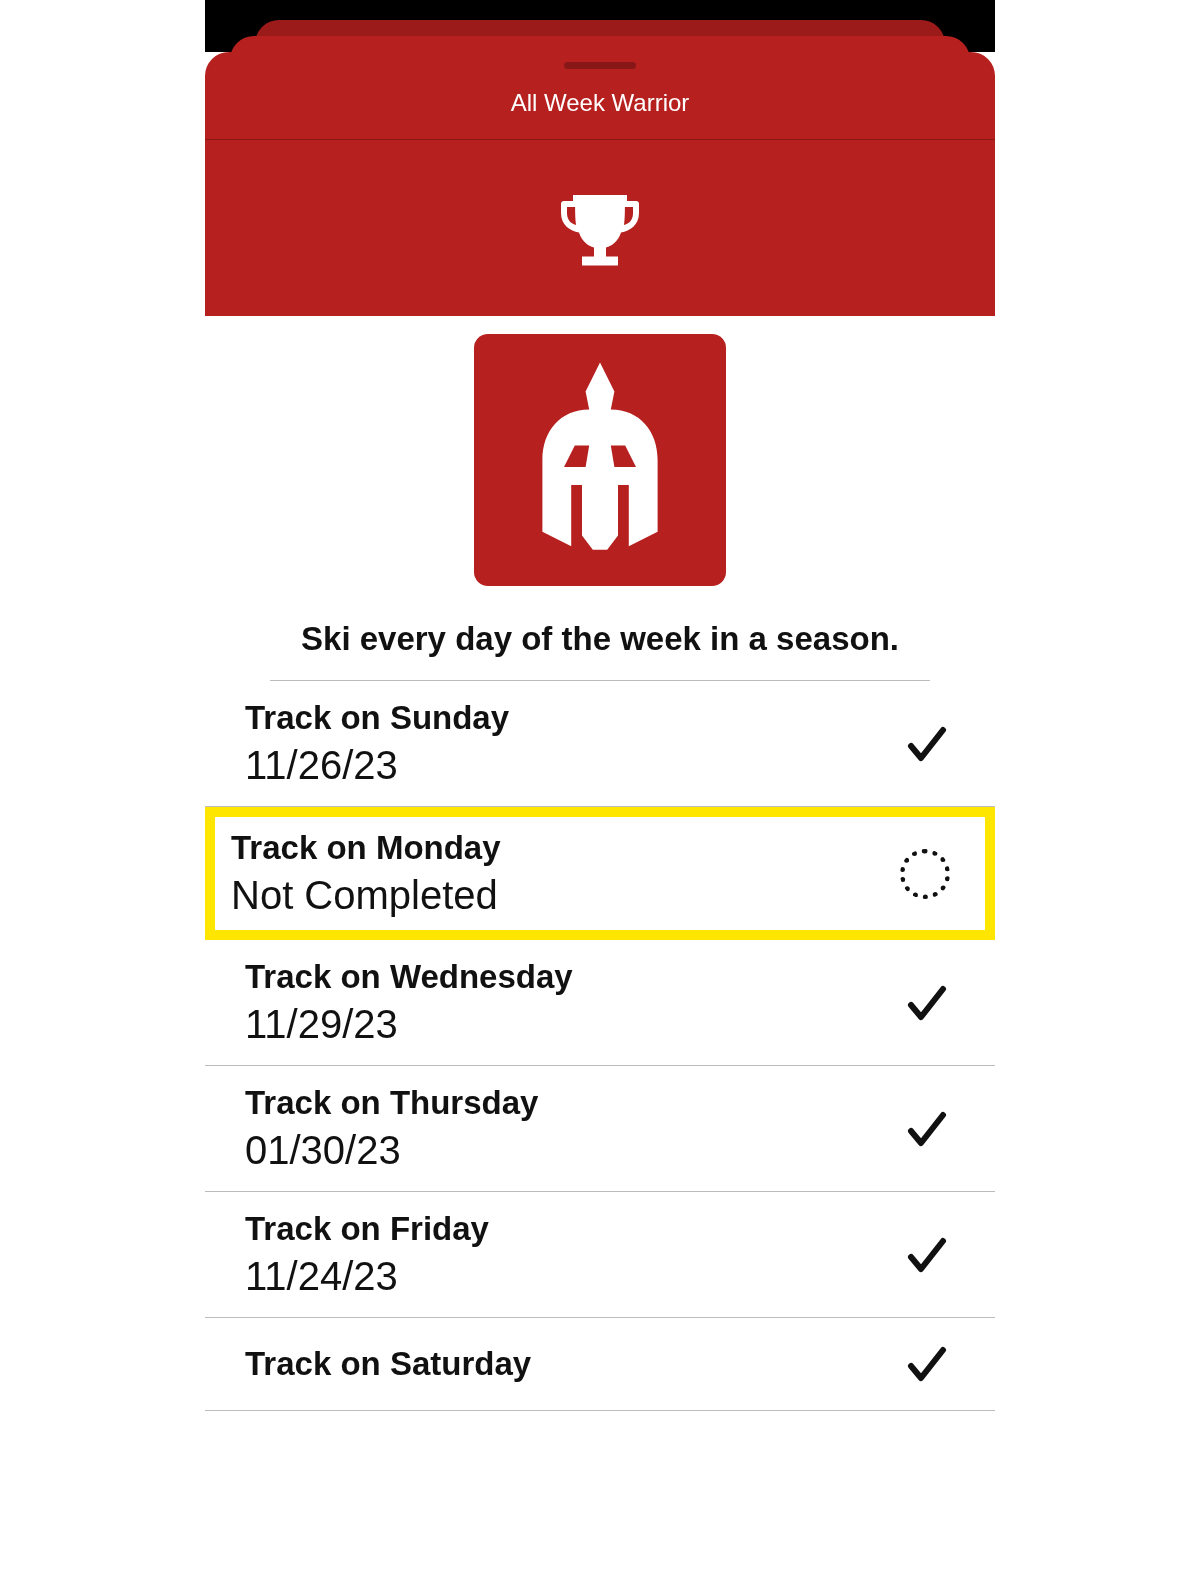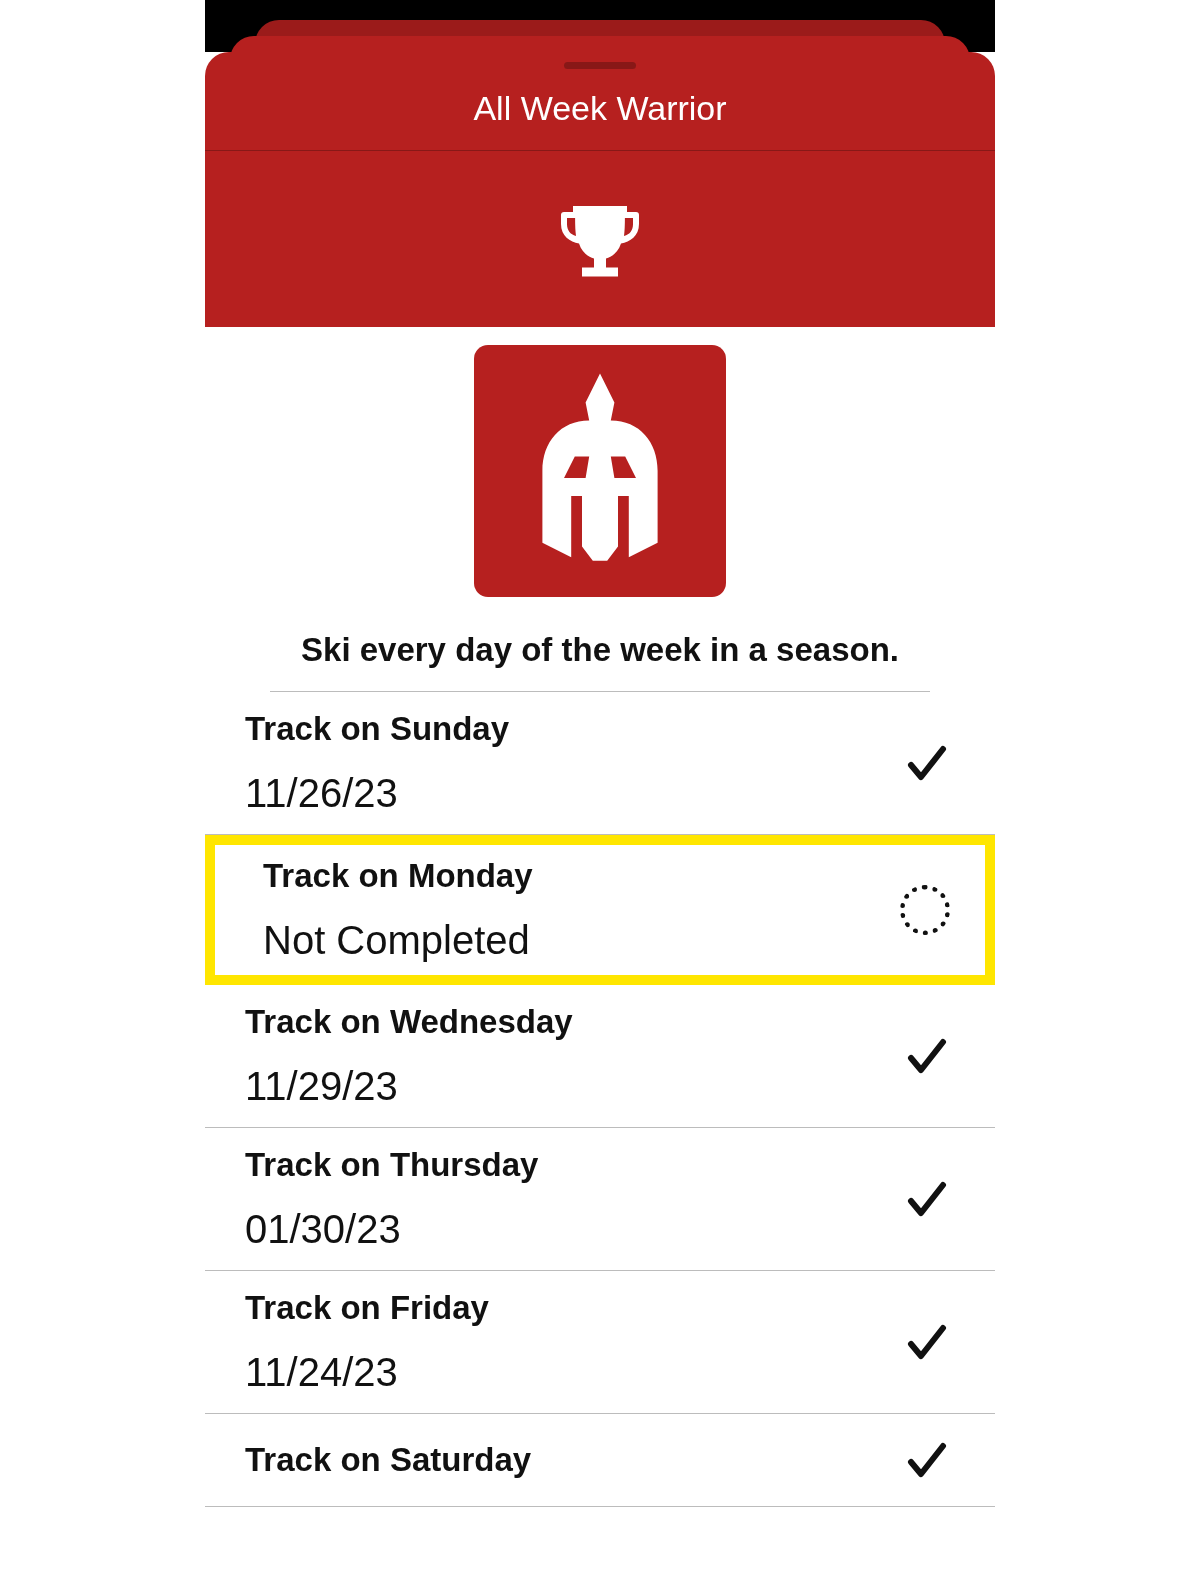--- a/index.html
+++ b/index.html
@@ -59,21 +59,21 @@
   }
   .grabber {
     width: 72px;
     height: 7px;
     background: rgba(0,0,0,0.25);
     border-radius: 4px;
     margin-top: 10px;
   }
   .header-title {
     color: #fff;
-    font-size: 34px;
+    font-size: 24px;
     font-weight: 500;
     margin-top: 20px;
     margin-bottom: 22px;
   }
   .header-divider {
     width: 100%;
     height: 1px;
     background: rgba(0,0,0,0.25);
   }
   .trophy-wrap {
@@ -112,26 +112,26 @@
   .row {
     display: flex;
     align-items: center;
     justify-content: space-between;
     padding: 18px 30px 18px 40px;
     border-bottom: 1px solid #bcbcbc;
   }
   .row.highlight {
     border: 10px solid #ffe600;
     border-bottom: 10px solid #ffe600;
-    padding: 12px 22px 12px 48px;
+    padding: 12px 22px 12px 16px;
   }
   .row-text {
     display: flex;
     flex-direction: column;
-    gap: 23px;
+    gap: 6px;
   }
   .row-title {
     font-size: 33px;
     font-weight: 700;
     color: #111;
   }
   .row-sub {
     font-size: 40px;
     font-weight: 400;
     color: #111;

